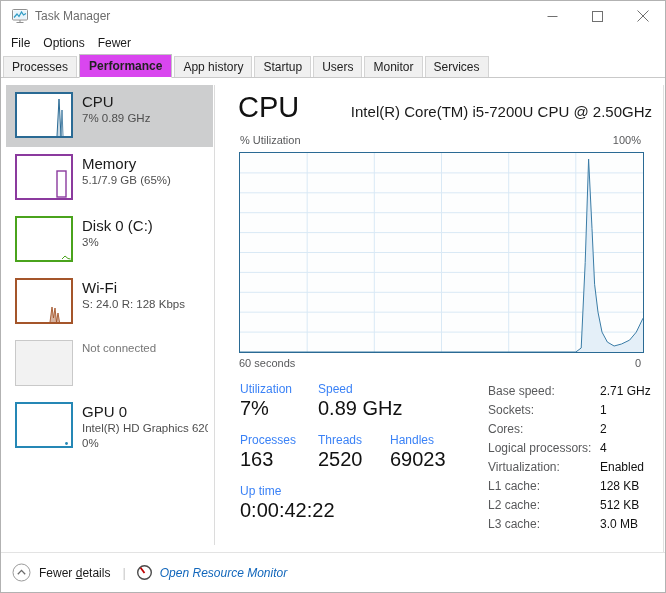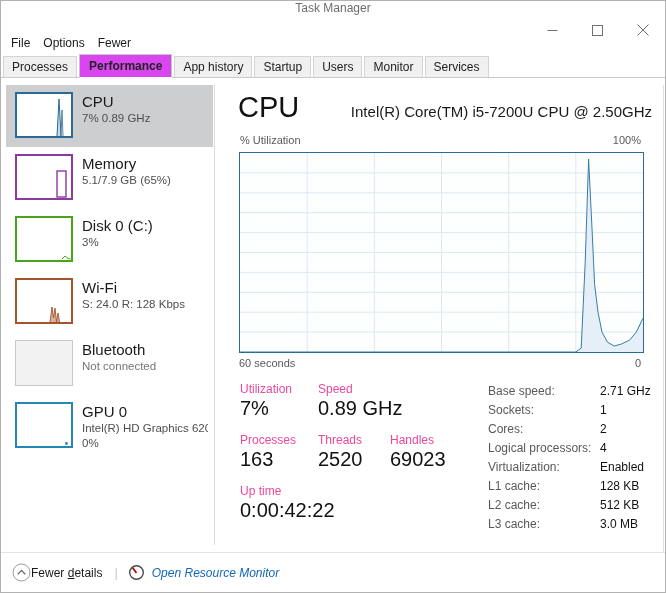--- a/index.html
+++ b/index.html
@@ -1,21 +1,21 @@
 <!DOCTYPE html>
 <html><head>
 <meta charset="utf-8">
 <style>
   * { margin:0; padding:0; box-sizing:border-box; }
   html,body { background:#fff; }
   body { width:666px; height:593px; font-family:"Liberation Sans","DejaVu Sans",sans-serif; color:#1a1a1a; }
   .window { position:relative; width:666px; height:593px; background:#fff; border:1px solid #b2b2b2; overflow:hidden; }
 
   
-  .titlebar { height:30px; display:flex; align-items:center;flex-direction:column; }
+  .titlebar { height:30px; display:flex; align-items:center; }
   .app-icon { margin:0 6px 0 10px; width:18px; height:18px; }
   .title-text { font-size:12px; color:#6d6d6d; }
   .win-controls { margin-left:auto; display:flex; height:30px; }
   .win-btn { width:45px; height:30px; display:flex; align-items:center; justify-content:center; }
 
   
   .menubar { height:24px; display:flex; align-items:center; padding-left:10px; }
   .menu-item { font-size:12px; color:#1a1a1a; padding:2px 7px 2px 0; margin-right:6px; }
 
   
@@ -42,31 +42,31 @@
   .chart-cap { position:absolute; font-size:11px; color:#58595b; }
   .cap-tl { left:239px; top:133px; }
   .cap-tr { left:440px; right:24px; top:133px; text-align:right; }
   .cap-bl { left:238px; top:356px; }
   .cap-br { left:440px; right:24px; top:356px; text-align:right; }
   .chart-box { position:absolute; left:238px; top:151px; width:405px; height:201px; border:1px solid #2a6a94; background:#fdfefe; }
   .chart-box svg { display:block; }
 
   
   .stats-left { position:absolute; left:239px; top:381px; width:200px; height:150px; font-size:12px; }
-  .stats-left .lbl { position:absolute; color:#ec4899; font-size:12px; white-space:nowrap; }
+  .stats-left .lbl { position:absolute; color:#3b82f6; font-size:12px; white-space:nowrap; }
   .stats-left .val { position:absolute; color:#111; font-size:20px; white-space:nowrap; }
   .stats-right { position:absolute; left:443px; top:381px; width:210px; font-size:12px;margin-left:44px; }
   .detail-row { display:flex; height:19px; line-height:19px; }
   .detail-lbl { width:112px; color:#58595b; white-space:nowrap; }
   .detail-val { color:#111; white-space:nowrap; }
 
   
   .footer { position:absolute; left:0; right:0; bottom:0; height:40px; border-top:1px solid #e3e3e3; display:flex; align-items:center; background:#fff; }
   .fewer { display:flex; align-items:center; margin-left:11px; }
-  .fewer-label { font-size:12px; margin-left:0; color:#1a1a1a; }
+  .fewer-label { font-size:12px; margin-left:8px; color:#1a1a1a; }
   .fewer-label .u { text-decoration:underline; }
   .foot-sep { color:#c8c8c8; margin:0 10px 0 12px; font-size:13px; }
   .rm-link { display:flex; align-items:center; }
   .rm-text { font-size:12px; color:#1166bb; margin-left:7px;font-style:italic; }
 </style>
 </head>
 <body>
 
 <div class="window">
 
@@ -164,21 +164,20 @@
       </div>
       <div class="side-text">
         <div class="side-title">Wi-Fi</div>
         <div class="side-sub">S: 24.0 R: 128 Kbps</div>
       </div>
     </div>
 
     <div class="side-item">
       <div class="thumb flat"></div>
       <div class="side-text">
-        <div class="side-title">Bluetooth</div>
         <div class="side-sub" style="color:#767676;">Not connected</div>
       </div>
     </div>
 
     <div class="side-item">
       <div class="thumb" style="color: rgb(37, 135, 181); border-color: rgb(37, 135, 181);">
         <svg viewBox="0 0 54 42">
           <circle cx="49.5" cy="39.5" r="1.4" fill="currentColor"></circle>
         </svg>
       </div>

